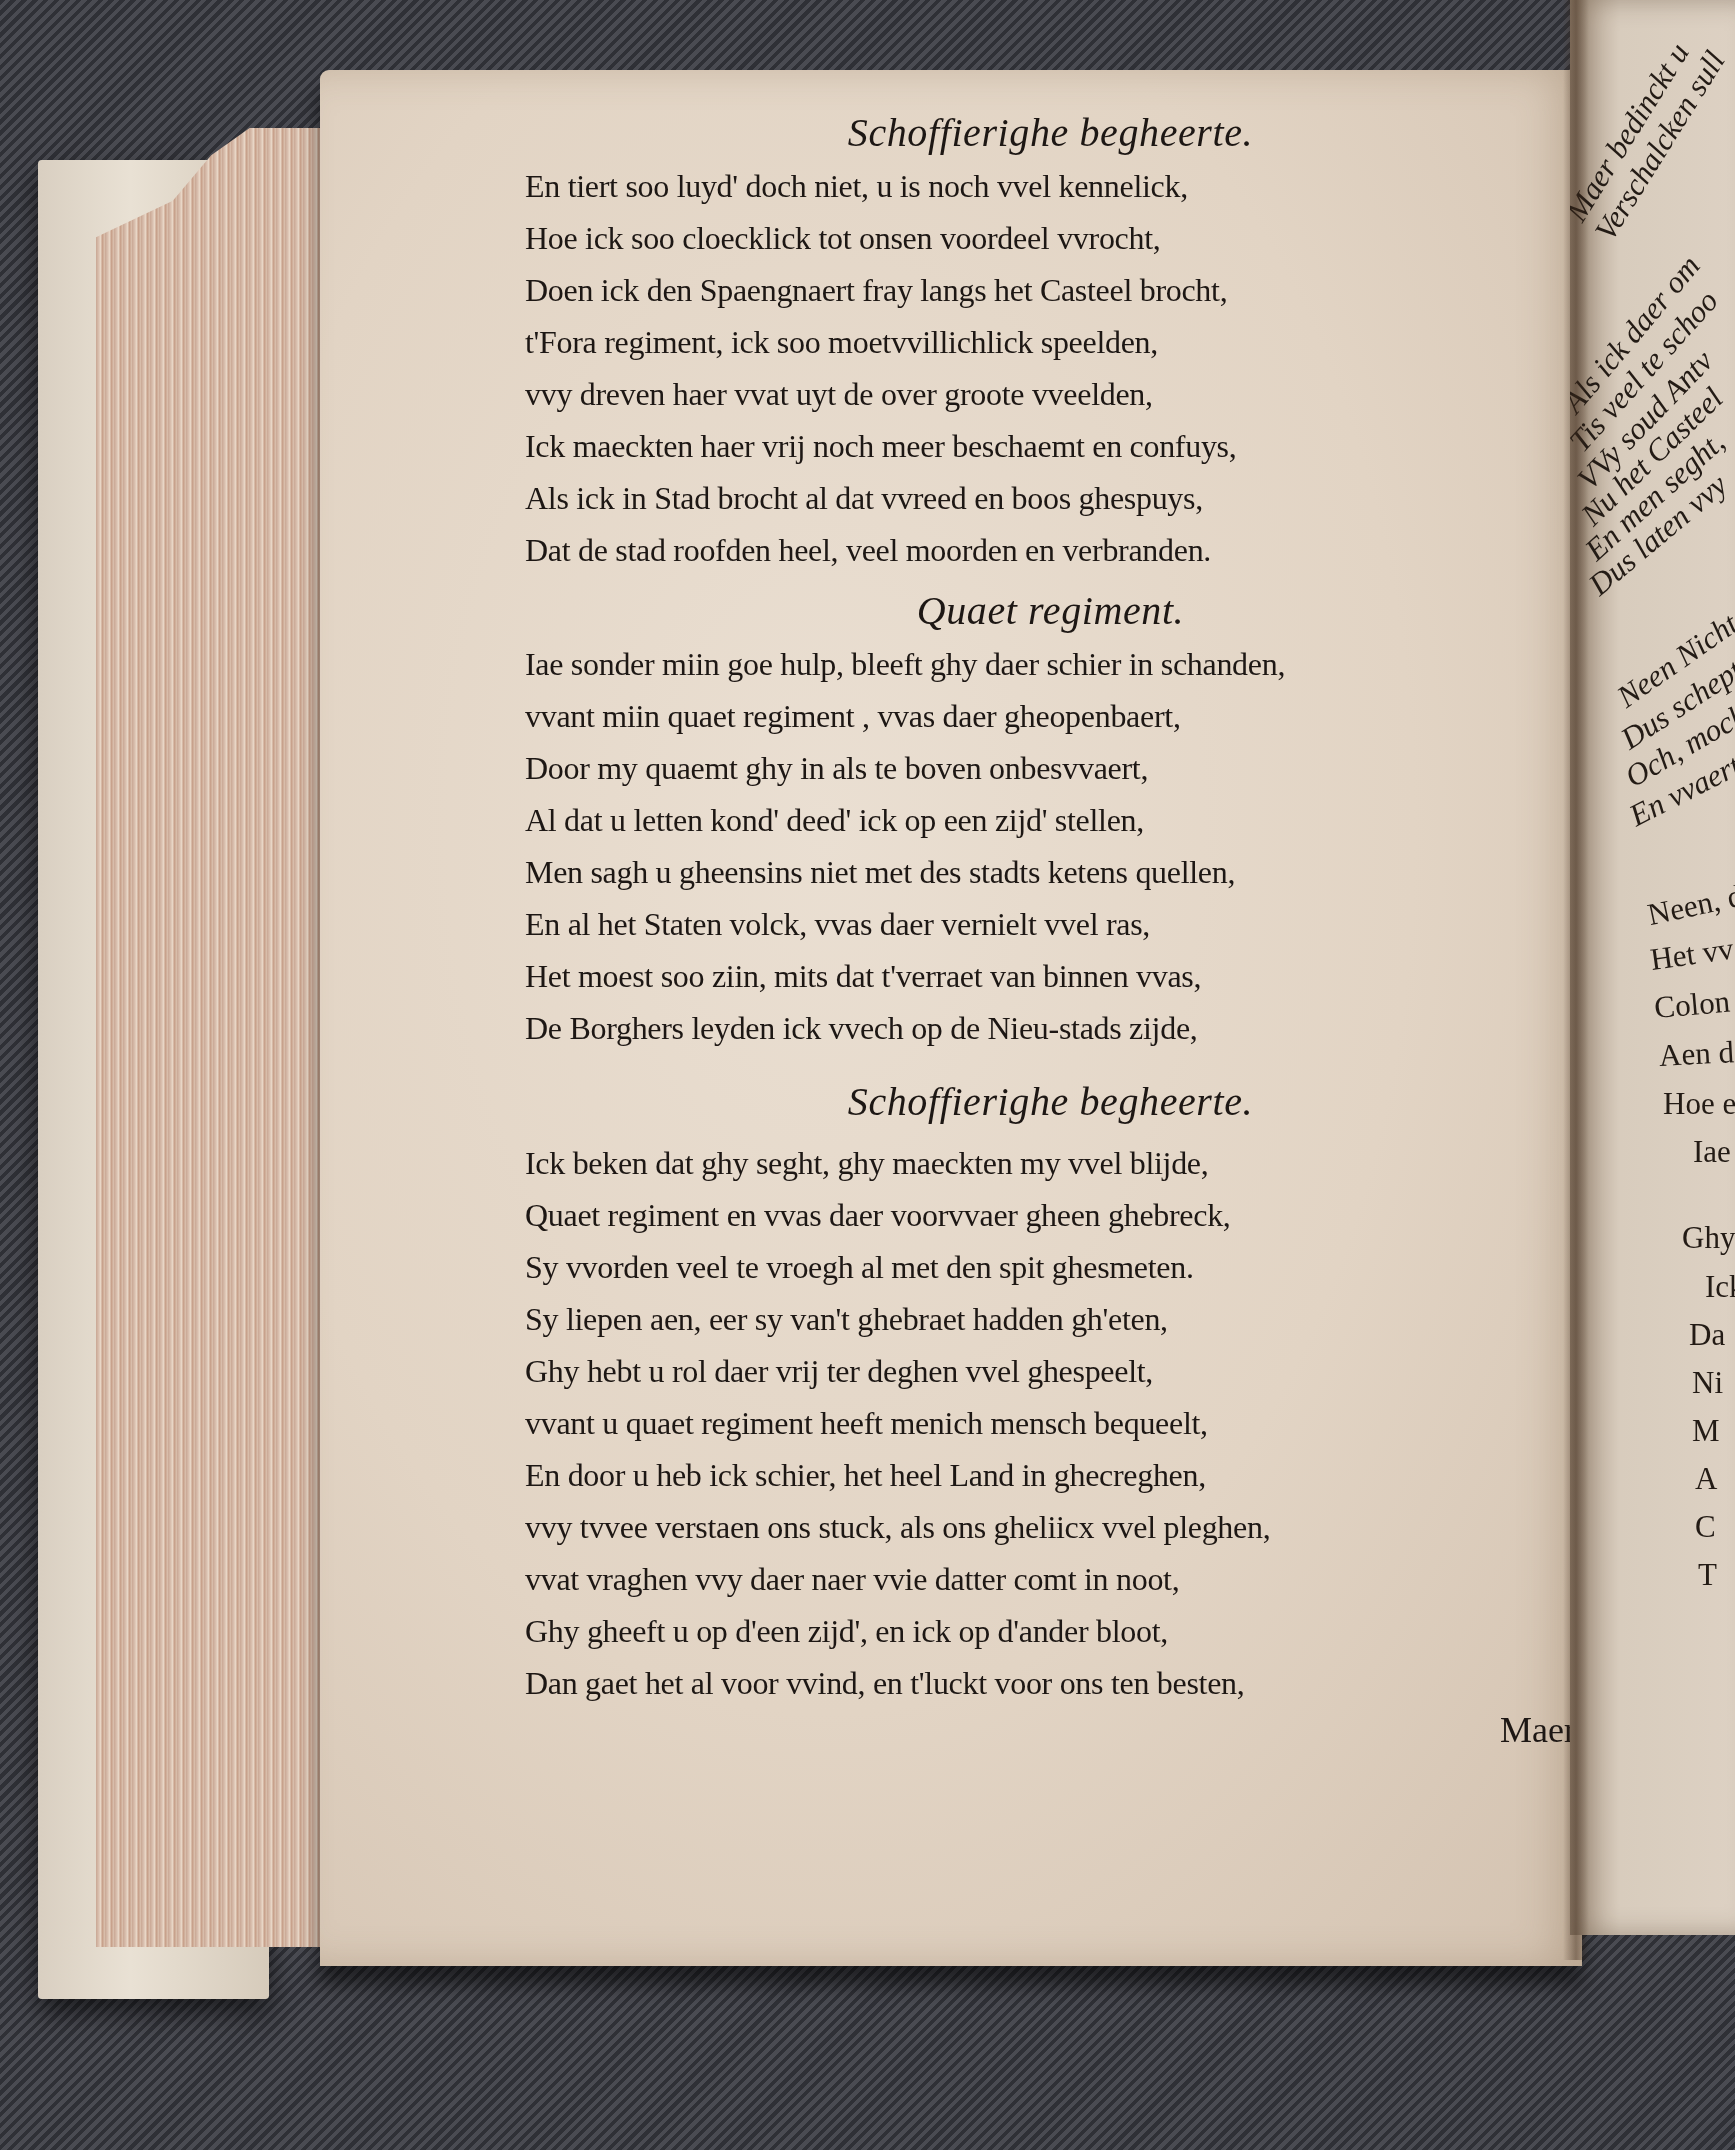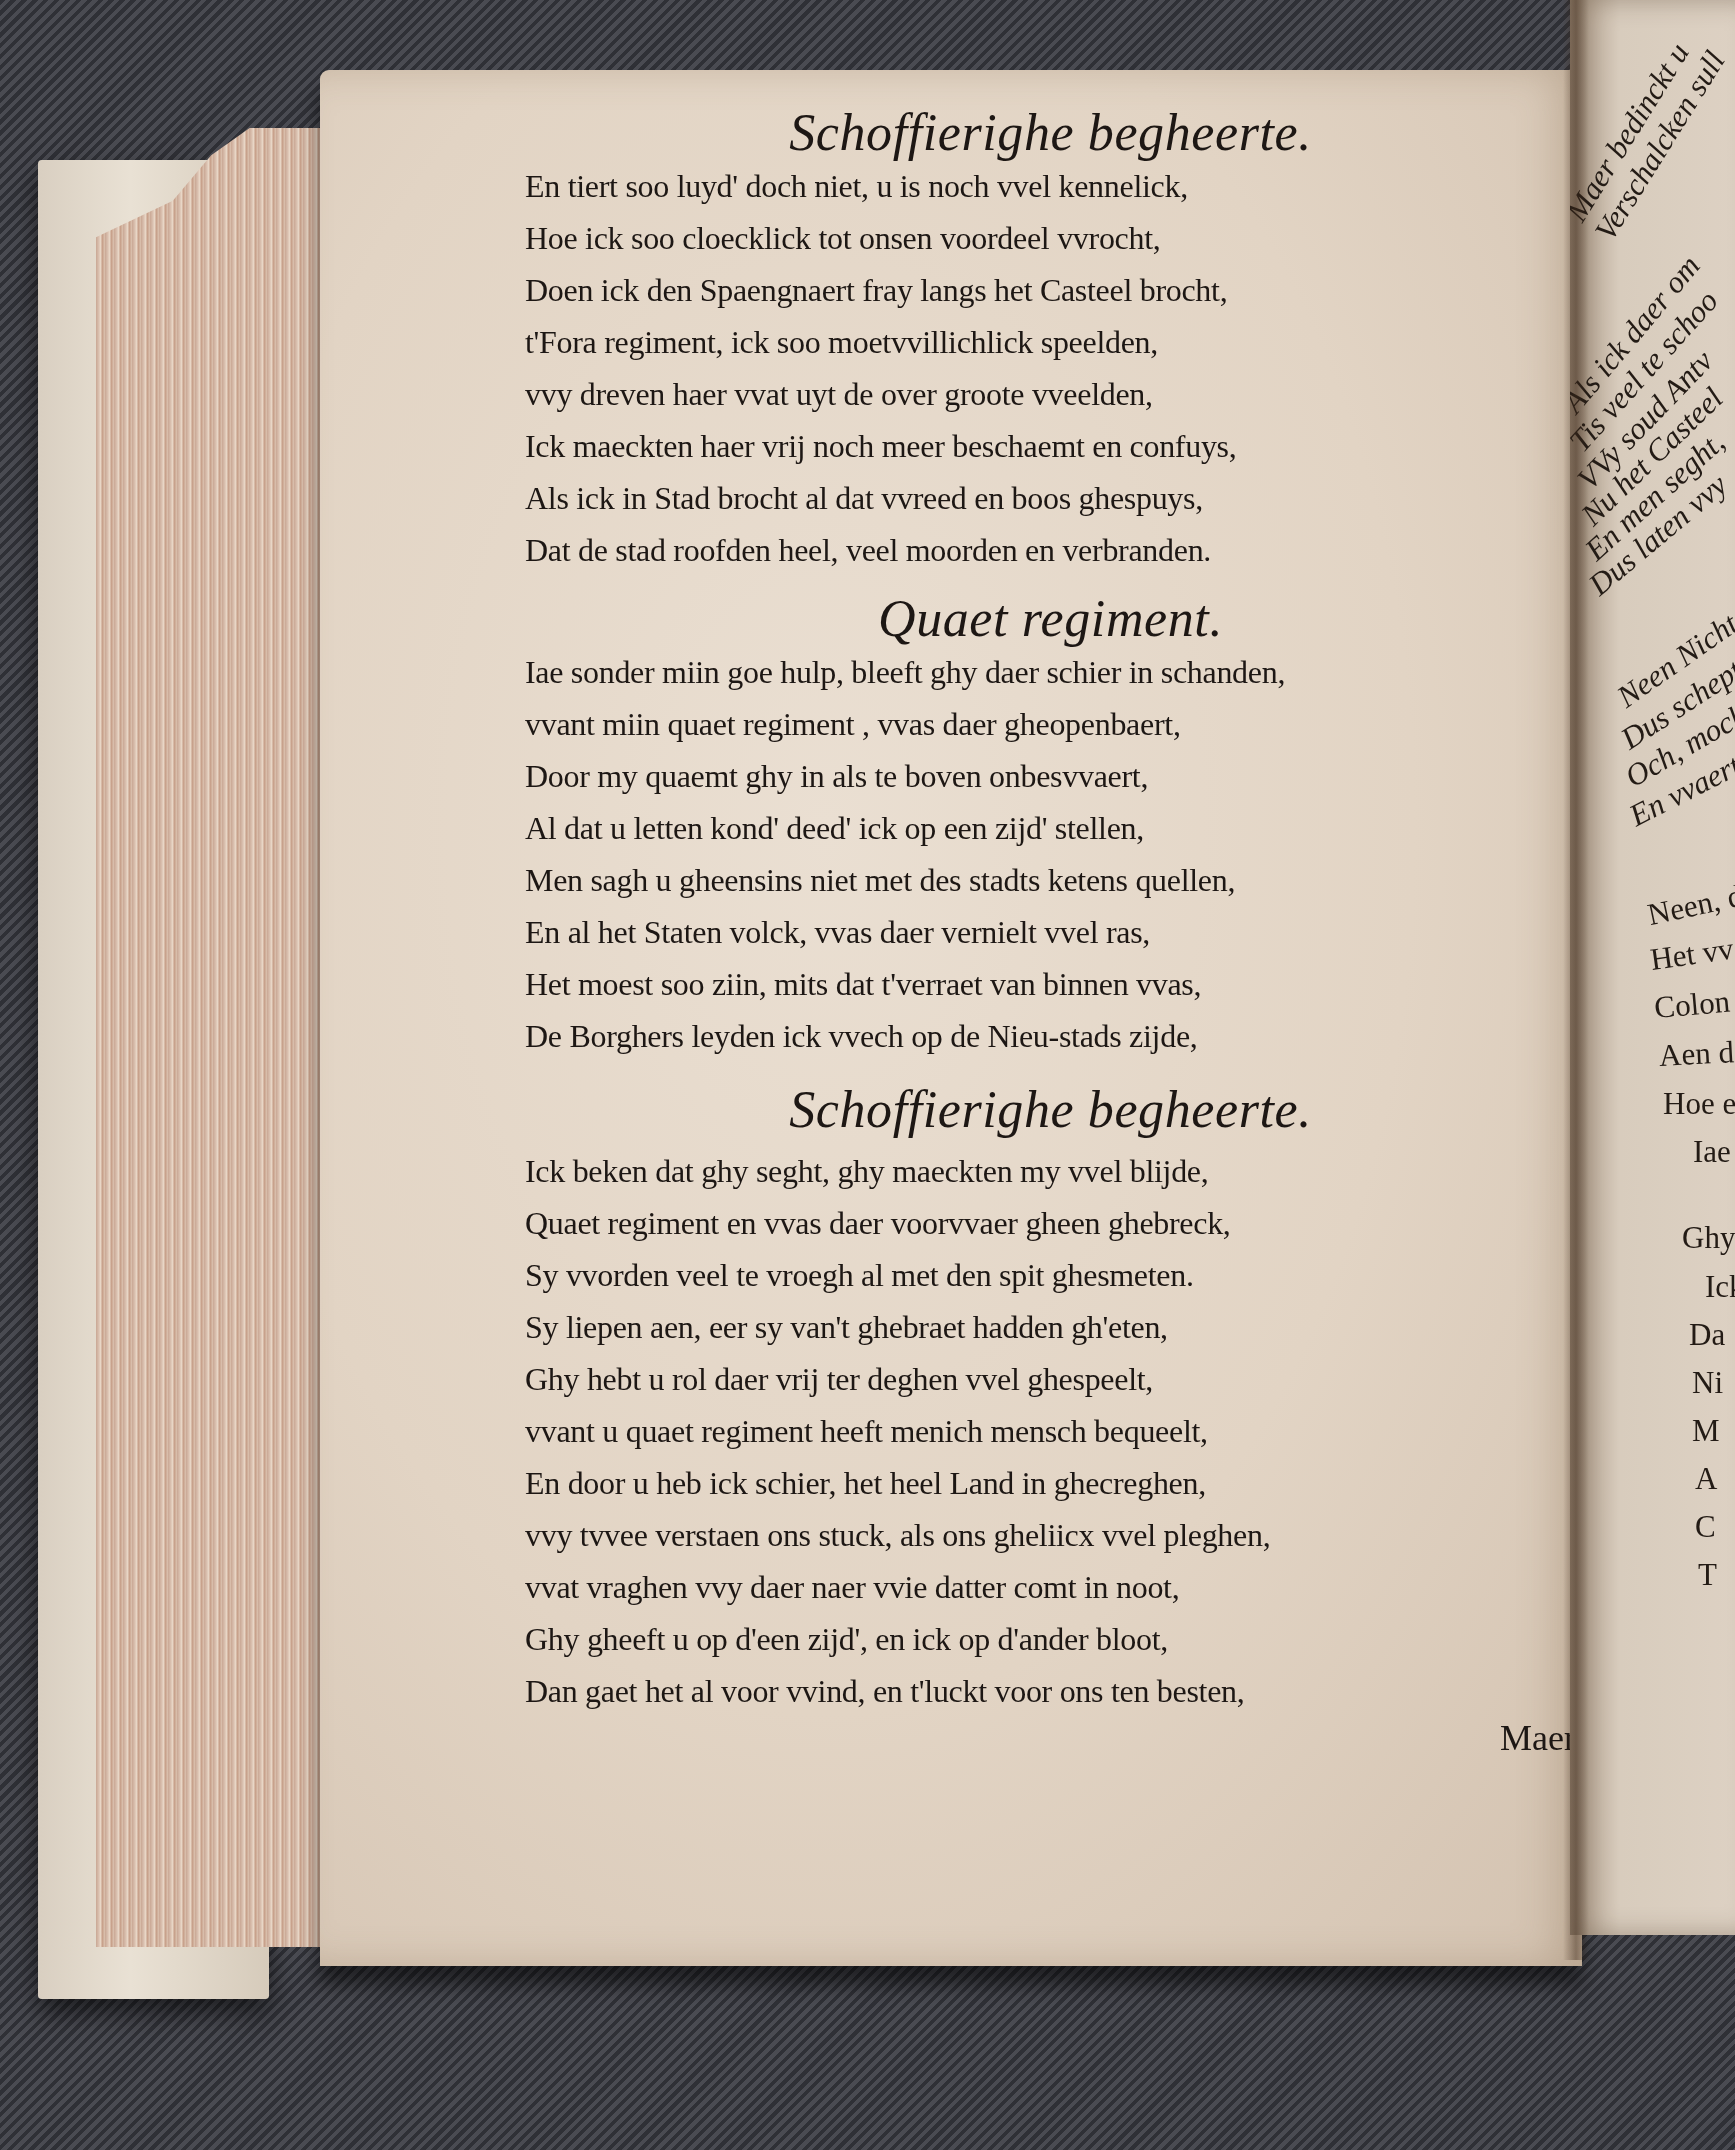--- a/index.html
+++ b/index.html
@@ -41,28 +41,28 @@
     }
     .gutter {
       position: absolute; left: 1563px; top: 0; width: 26px; height: 1960px;
       background: linear-gradient(90deg, rgba(80,60,40,.0), rgba(60,40,25,.45), rgba(80,60,40,.0));
     }
     .text-block {
       position: absolute; left: 525px; top: 106px; width: 1051px;
       color: #1d1714;
     }
     .heading {
-      font-style: italic; font-size: 52px; text-align: center;
+      font-style: italic; font-size: 40px; text-align: center;
       letter-spacing: 0.6px; height: 54px; line-height: 54px;
     }
     .verse {
       font-size: 32px; line-height: 52px; height: 52px; white-space: nowrap;
       letter-spacing: -0.3px;
     }
-    .heading-2 { margin-top: 16px; }
+    .heading-2 { margin-top: 8px; }
     .heading-3 { margin-top: 13px; height: 70px; line-height: 70px; }
     .catchword {
       position: absolute; right: 0; font-size: 36px;
     }
     .rt {
       position: absolute; color: #231b15; font-size: 31px; white-space: nowrap;
       transform-origin: left bottom;
     }
     .rt.italic { font-style: italic; }
   </style>

